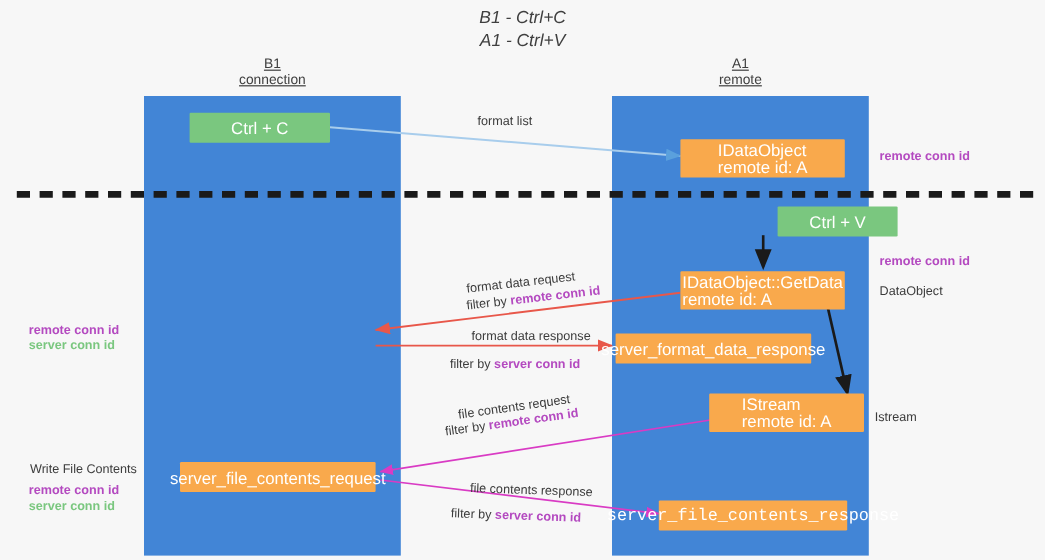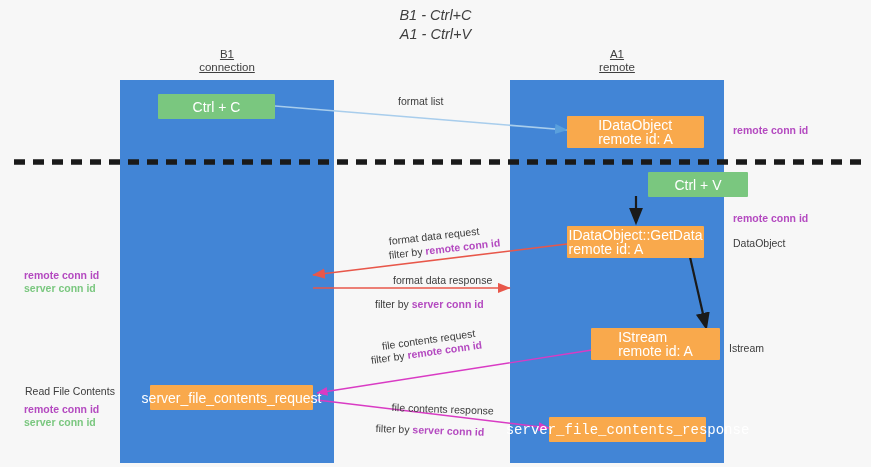--- a/index.html
+++ b/index.html
@@ -110,20 +110,21 @@
 
   <div class="node orange" style="left:567px;top:116px;width:137px;height:32px;">IDataObject
 remote id: A</div>
 
   <div class="node green" style="left:604px;top:172px;width:100px;height:25px;margin-left:44px;">Ctrl + V</div>
 
   <div class="node orange" style="left:567px;top:226px;width:137px;height:32px;">IDataObject::GetData
 remote id: A</div>
 
 
+  <div class="node orange" style="left:513px;top:278px;width:163px;height:25px;">server_format_data_response</div>
 
   <div class="node orange" style="left:591px;top:328px;width:129px;height:32px;">IStream
 remote id: A</div>
 
   <div class="node orange" style="left:150px;top:385px;width:163px;height:25px;">server_file_contents_request</div>
 
   <div class="node orange" style="left:549px;top:417px;width:157px;height:25px;font-family:Liberation Mono, monospace;">server_file_contents_response</div>
 
   <div class="edgelabel" style="left:398px;top:94px;">format list</div>
 
@@ -155,17 +156,17 @@
 
   <div class="sidelabel purple" style="left:733px;top:123px;">remote conn id</div>
   <div class="sidelabel purple" style="left:733px;top:211px;">remote conn id</div>
   <div class="sidelabel plain" style="left:733px;top:236px;">DataObject</div>
   <div class="sidelabel plain" style="left:729px;top:341px;">Istream</div>
   <div class="sidelabel plain" style="left:735px;top:448px;margin-top:44px;">Write File Contents</div>
 
   <div class="sidelabel purple" style="left:24px;top:268px;">remote conn id</div>
   <div class="sidelabel green" style="left:24px;top:281px;">server conn id</div>
 
-  <div class="sidelabel plain" style="left:25px;top:384px;">Read File Contents</div>
+  <div class="sidelabel plain" style="left:25px;top:384px;">Write File Contents</div>
   <div class="sidelabel purple" style="left:24px;top:402px;">remote conn id</div>
   <div class="sidelabel green" style="left:24px;top:415px;">server conn id</div>
 
 </div>
 
 </body></html>

